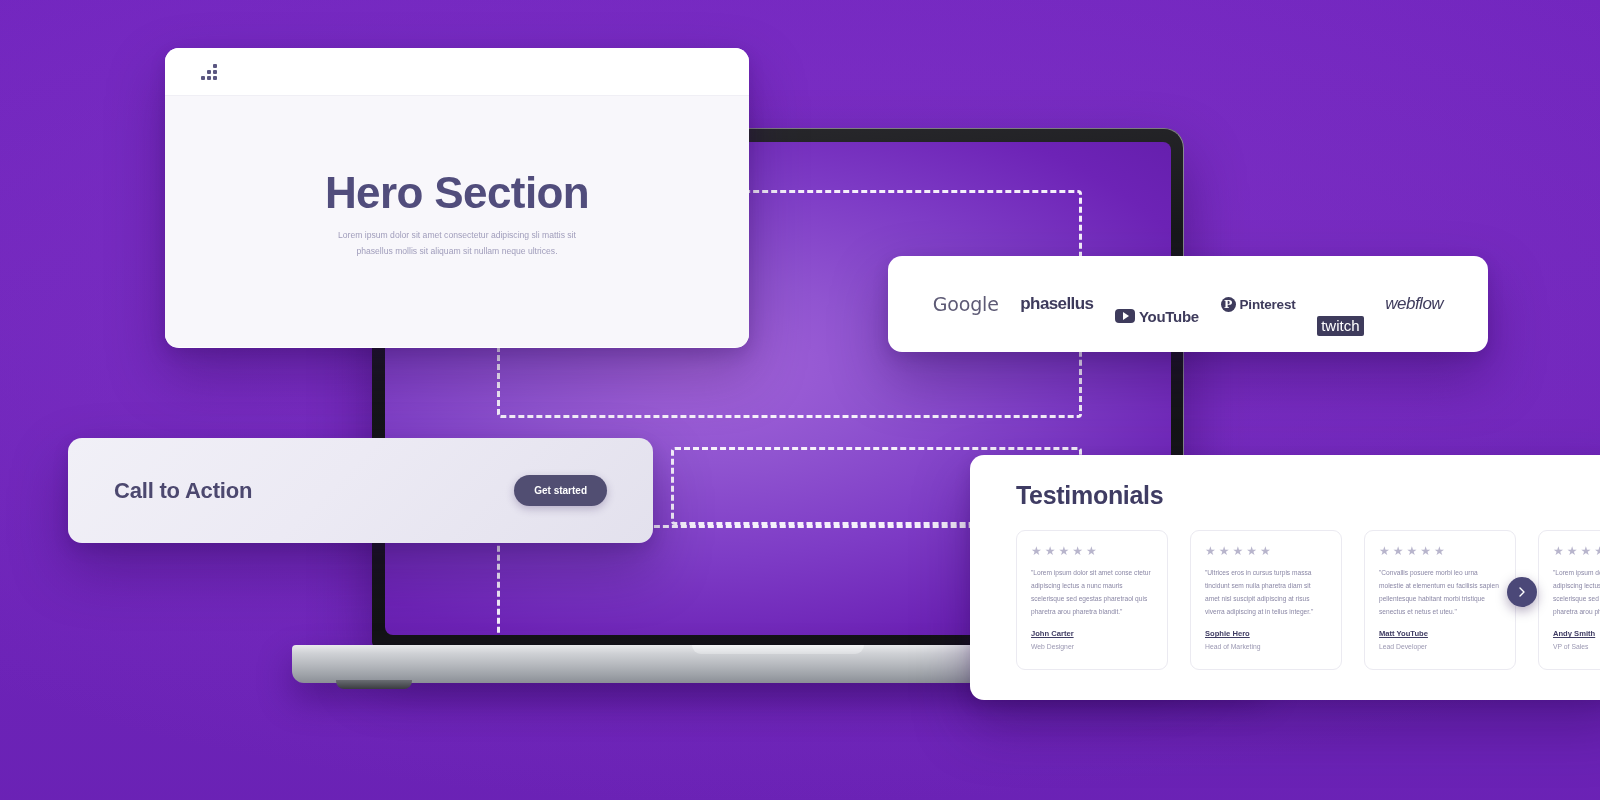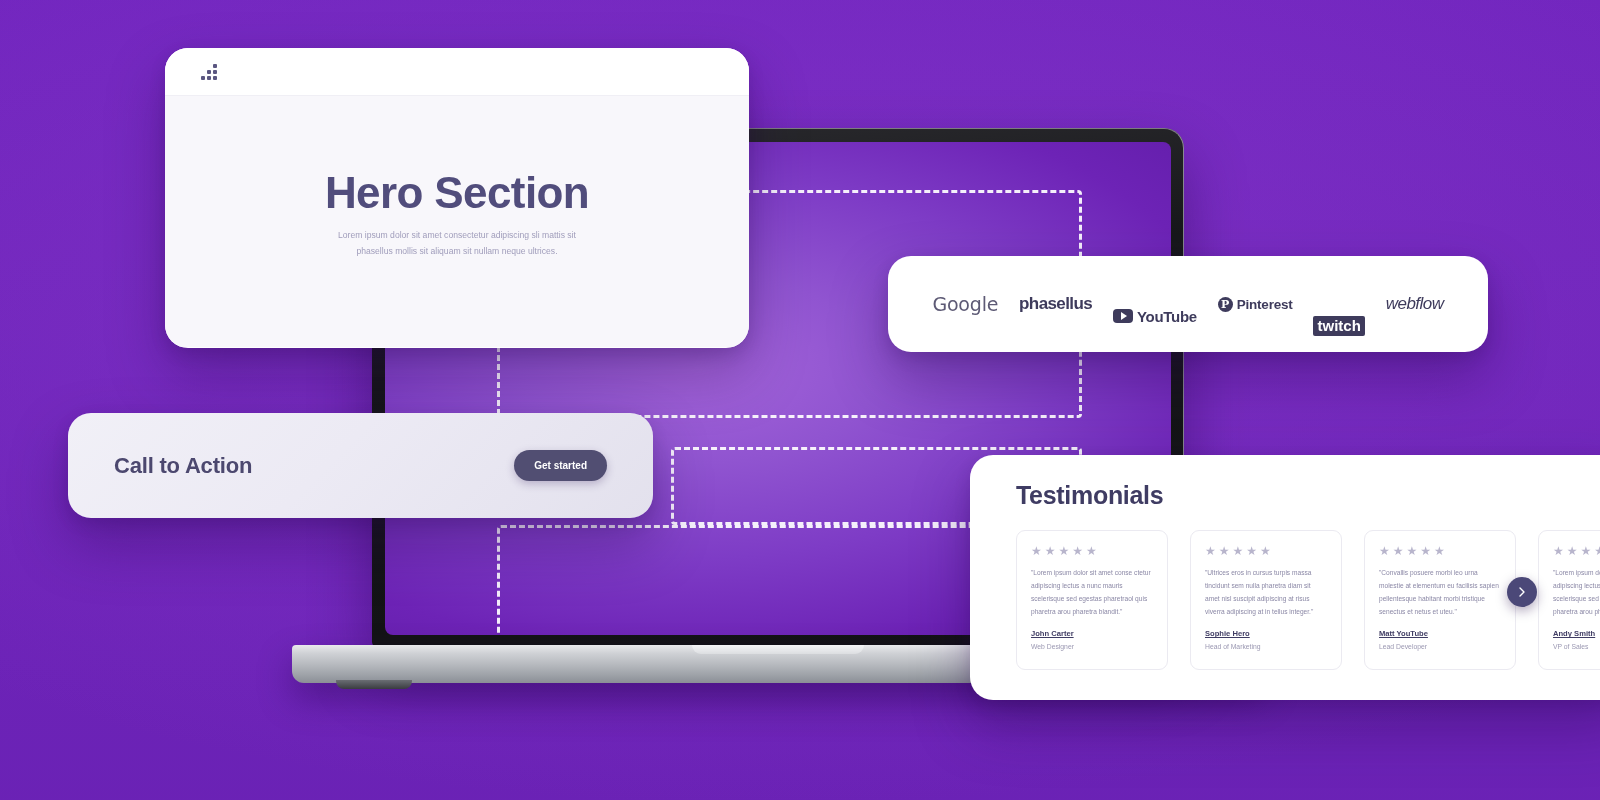--- a/index.html
+++ b/index.html
@@ -104,21 +104,21 @@
     left: 44px; bottom: -6px;
     width: 76px; height: 9px;
     border-radius: 0 0 8px 8px;
     background: linear-gradient(180deg, #6a6d73 0%, #3a3c41 100%);
   }
 
   
   .float-card {
     position: absolute;
     background: #ffffff;
-    border-radius: 23px;
+    border-radius: 14px;
     box-shadow: 0 26px 56px rgba(38,5,75,0.34), 0 6px 16px rgba(38,5,75,0.16);
     z-index: 10;
   }
 
   
   #hero-card {
     left: 165px; top: 48px;
     width: 584px; height: 300px;
     overflow: hidden;
   }
@@ -174,21 +174,21 @@
   }
   .brand-logo {
     display: flex; align-items: center; gap: 4px;
     color: #4b4868;
     white-space: nowrap;
   }
   .brand-google  { font-size: 19px; font-family: "DejaVu Sans", sans-serif; color: #5d5a75; letter-spacing: -0.2px; }
   .brand-facebook{ font-size: 17px; font-weight: bold; color: #3e3b5c; letter-spacing: -0.6px; }
   .brand-youtube { font-size: 15px; font-weight: bold; color: #3e3b5c; letter-spacing: -0.3px; margin-top: 24px; }
   .brand-pinterest{ font-size: 13.5px; font-weight: bold; color: #3e3b5c; letter-spacing: -0.2px; }
-  .brand-twitch  { font-size: 15px; font-weight: bold; color: #3e3b5c; letter-spacing: -0.5px; margin-top: 44px; }
+  .brand-twitch  { font-size: 15px; font-weight: normal; color: #3e3b5c; letter-spacing: -0.5px; margin-top: 44px; }
   .brand-webflow { font-size: 17px; font-weight: normal; font-style: italic; color: #3e3b5c; letter-spacing: -0.5px; }
   .yt-play {
     width: 20px; height: 14px;
     background: #3e3b5c;
     border-radius: 4px;
     display: inline-flex; align-items: center; justify-content: center;
   }
   .yt-play::after {
     content: "";
     border-left: 6px solid #ffffff;
@@ -209,21 +209,21 @@
     display: inline-flex;
     background: #3e3b5c;
     color: #ffffff;
     padding: 1px 4px 2px;
     border-radius: 2px;
     letter-spacing: 0px;
   }
 
   
   #cta-card {
-    left: 68px; top: 413px;
+    left: 68px; top: 438px;
     width: 585px; height: 105px;
     background: linear-gradient(135deg, #f1f0f7 0%, #eceaf4 45%, #e3e1ed 100%);
     display: flex; align-items: center;
     padding: 0 46px;
     z-index: 11;
   }
   #cta-title {
     font-size: 22px;
     font-weight: bold;
     color: #4c486f;

